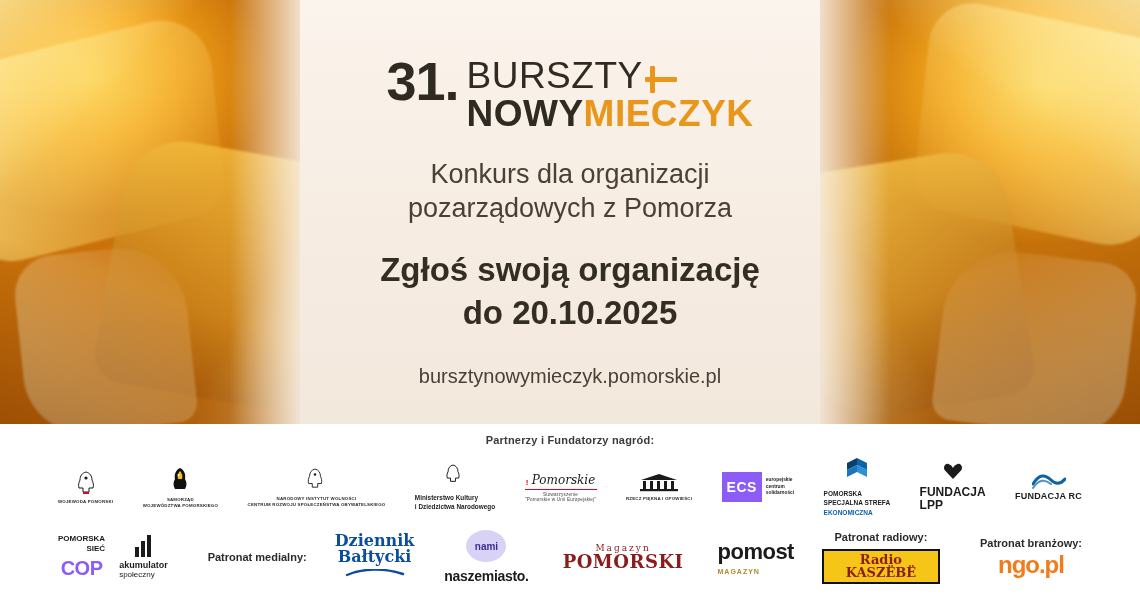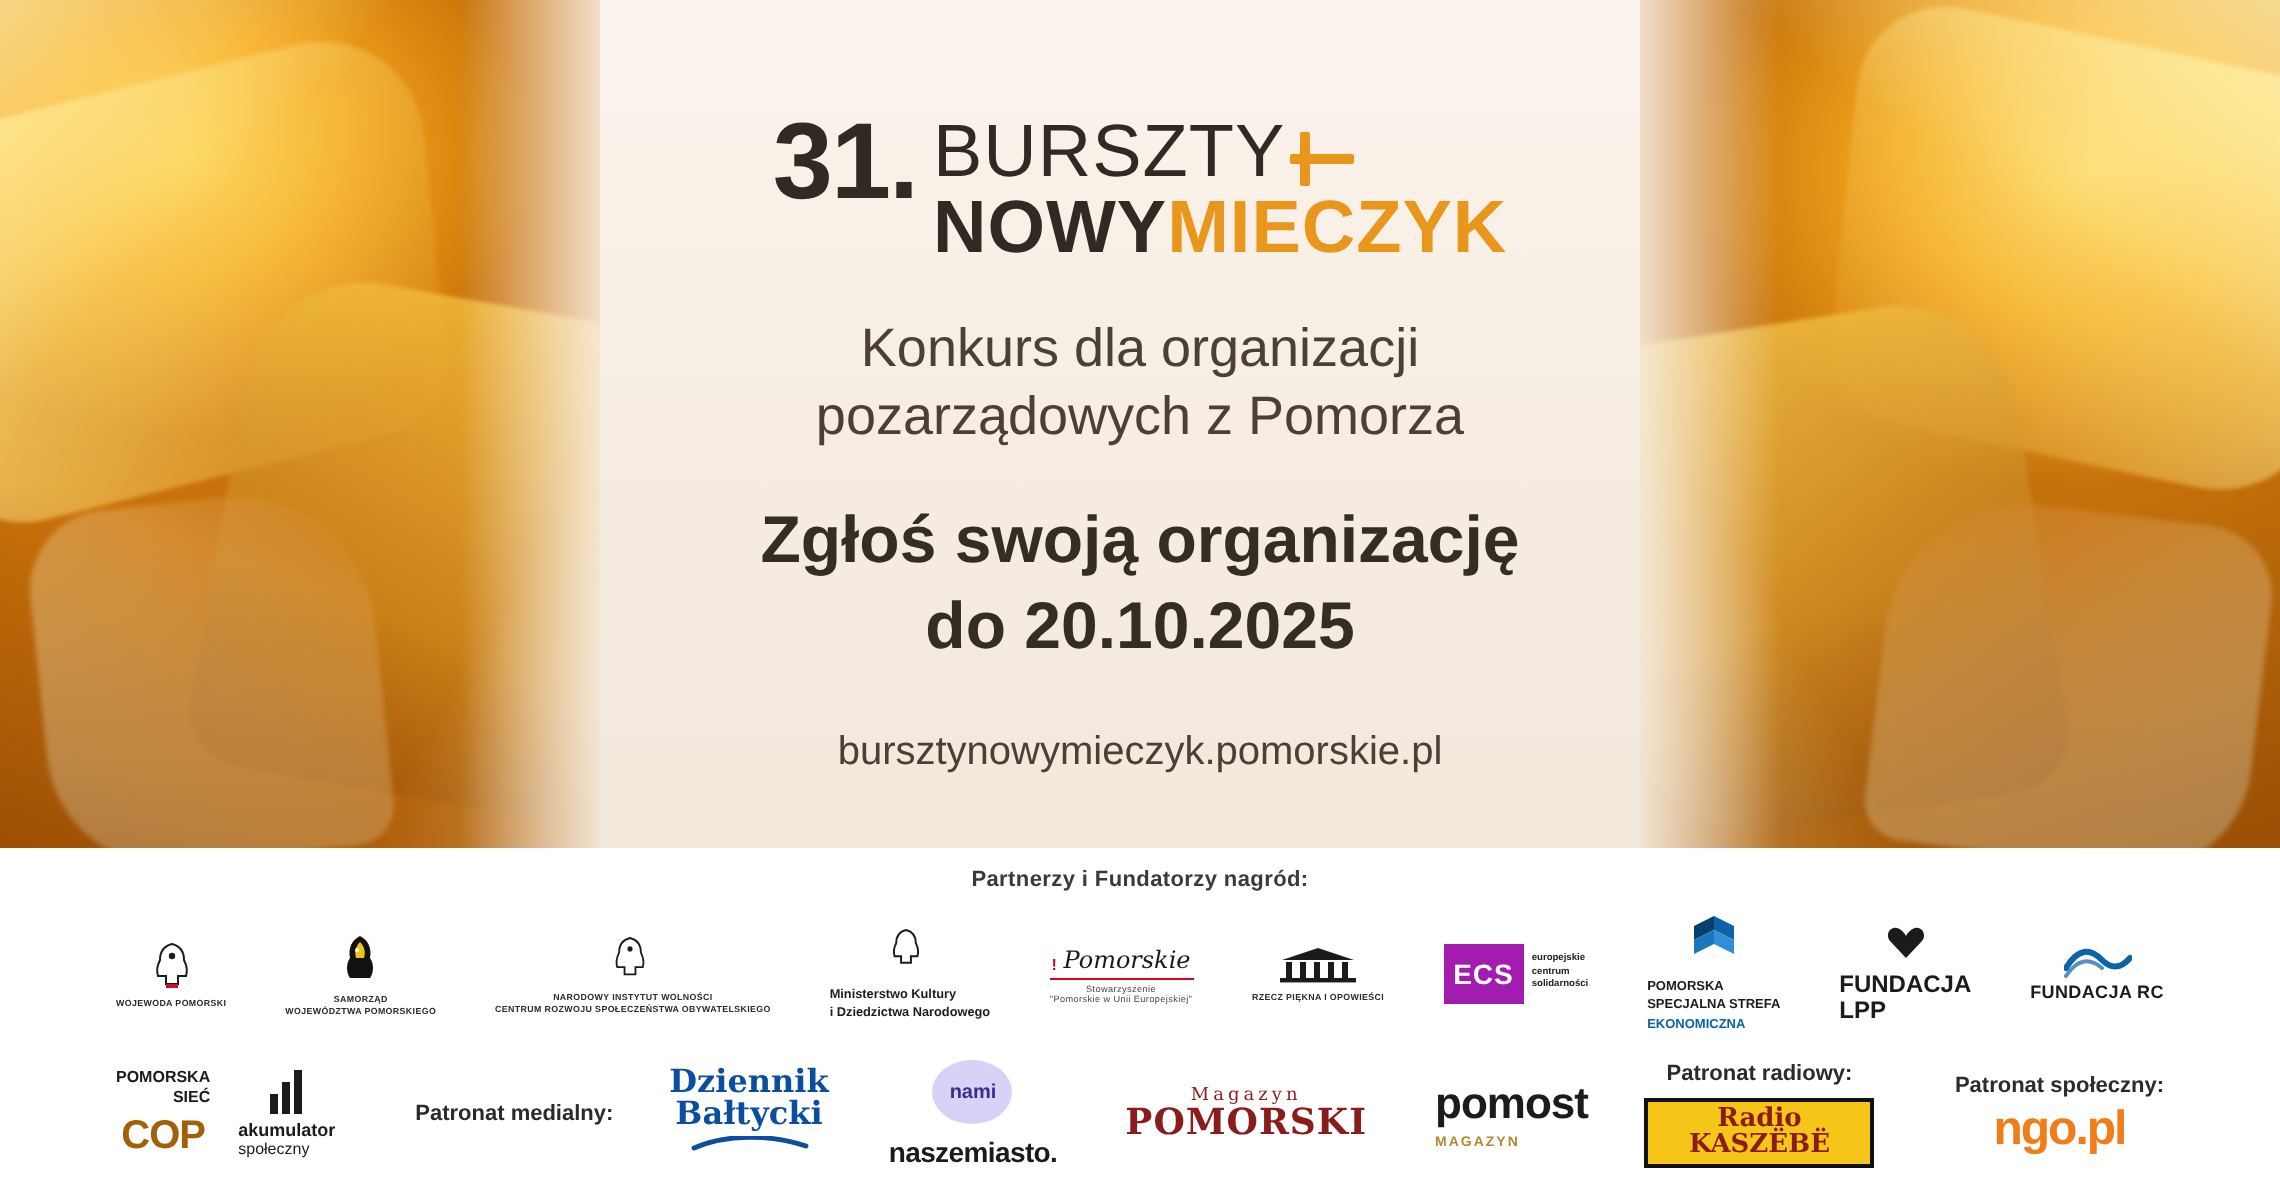--- a/index.html
+++ b/index.html
@@ -325,21 +325,21 @@
     background: #e2001a;
     margin: 2px 0;
   }
 
   .museum .bld {
     width: 44px; height: 20px;
     position: relative;
   }
 
   .ecs .box {
-    background: #a21caf;
+    background: #8b5cf6;
     color: #fff;
     font-weight: 700;
     font-size: 14px;
     padding: 8px 5px;
     letter-spacing: .5px;
     line-height: 1;
   }
   .ecs-wrap { display: flex; align-items: center; gap: 4px; }
   .ecs .side {
     font-size: 4.8px;
@@ -393,21 +393,21 @@
   .cop .two {
     font-size: 8px;
     font-weight: 700;
     color: #1b1b1b;
     line-height: 1.15;
     text-align: right;
   }
   .cop .big {
     font-size: 20px;
     font-weight: 700;
-    color: #a16207;
+    color: #8b5cf6;
     letter-spacing: -.5px;
   }
 
   .akum { display: flex; align-items: center; gap: 3px; }
   .akum .bars { display: flex; gap: 2px; align-items: flex-end; }
   .akum .bars i { display: block; width: 4px; background: #1b1b1b; }
   .akum .txt {
     font-size: 9px;
     font-weight: 700;
     color: #1b1b1b;
@@ -743,18 +743,18 @@
 
       <div class="cell">
         <div class="grp-label" style="margin-bottom:6px">Patronat radiowy:</div>
         <div class="kaszebe">
           <div class="t">Radio KASZËBË</div>
           <div class="s"></div>
         </div>
       </div>
 
       <div class="cell" style="margin-left:26px">
-        <div class="grp-label" style="margin-bottom:4px">Patronat społeczny:</div>
+        <div class="grp-label" style="margin-bottom:4px">Patronat branżowy:</div>
         <div class="ngo">ngo.pl</div>
       </div>
     </div>
   </div>
 </div>
 
 </body></html>

